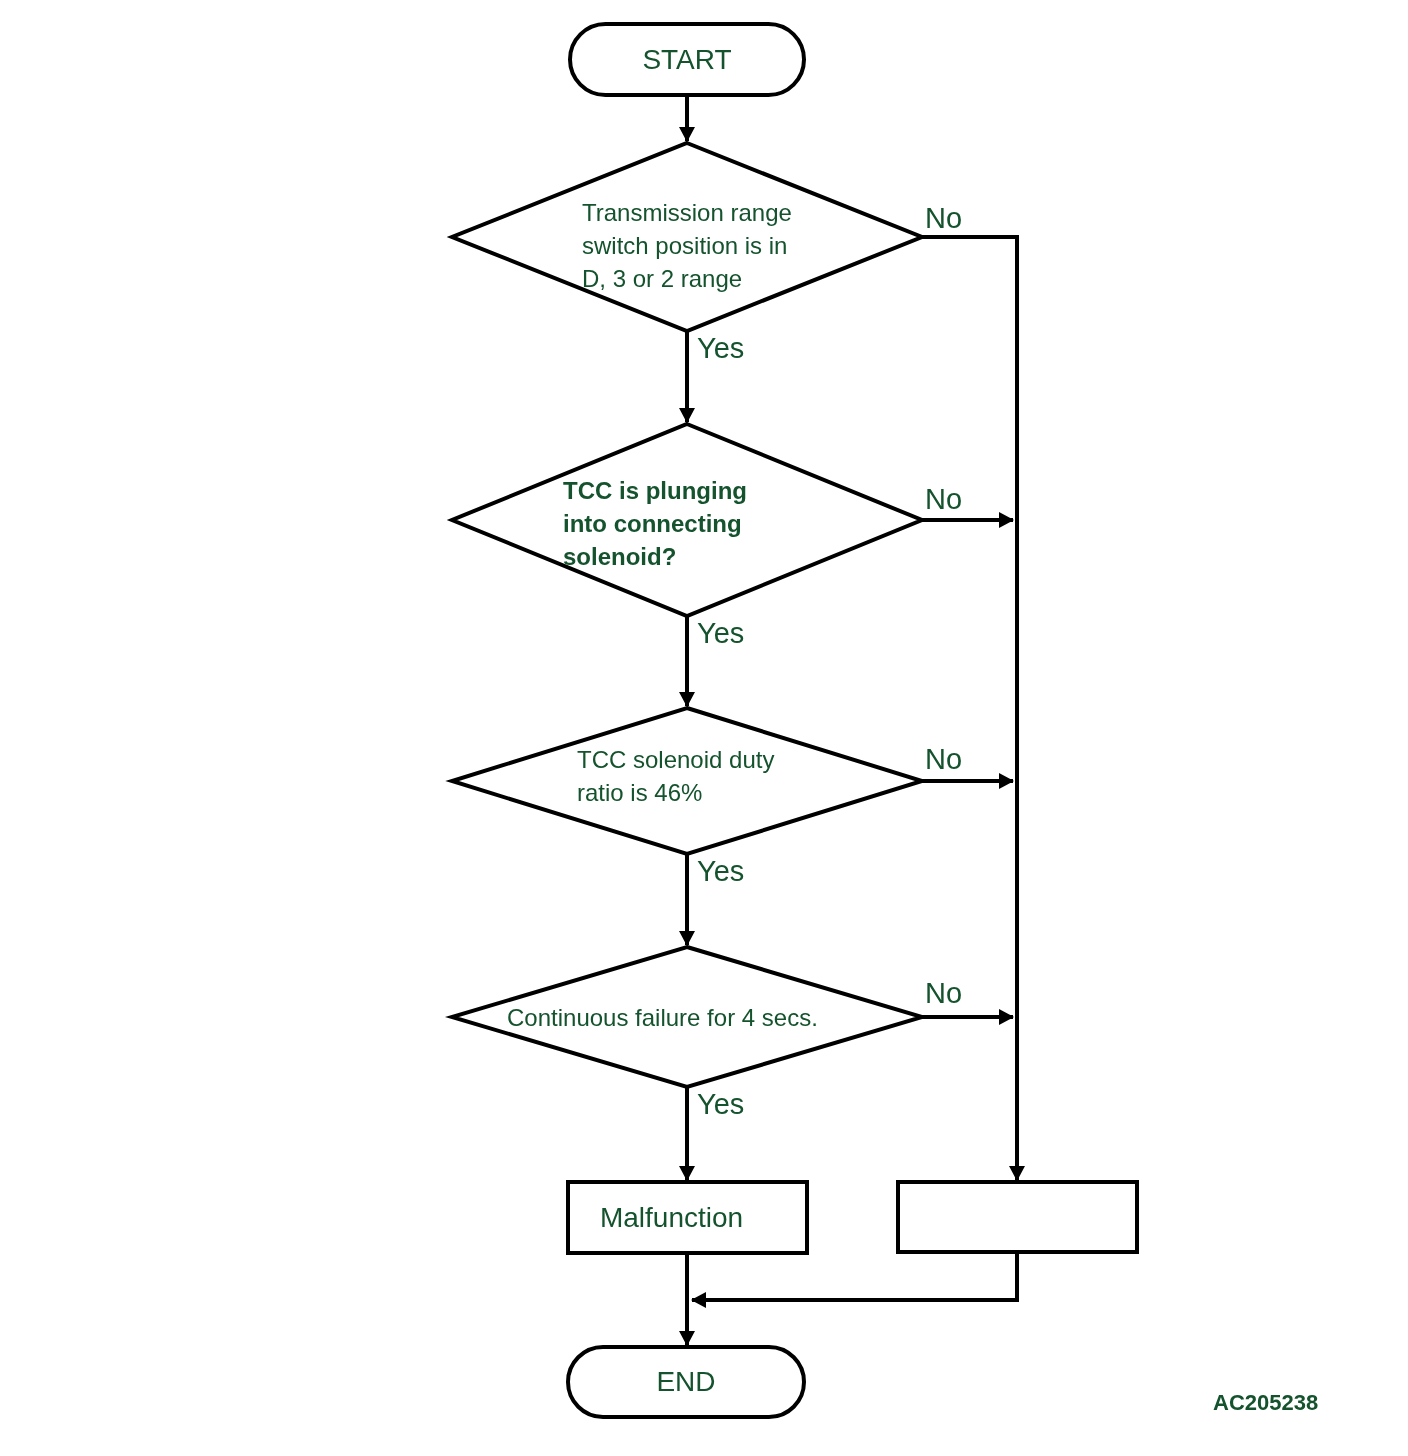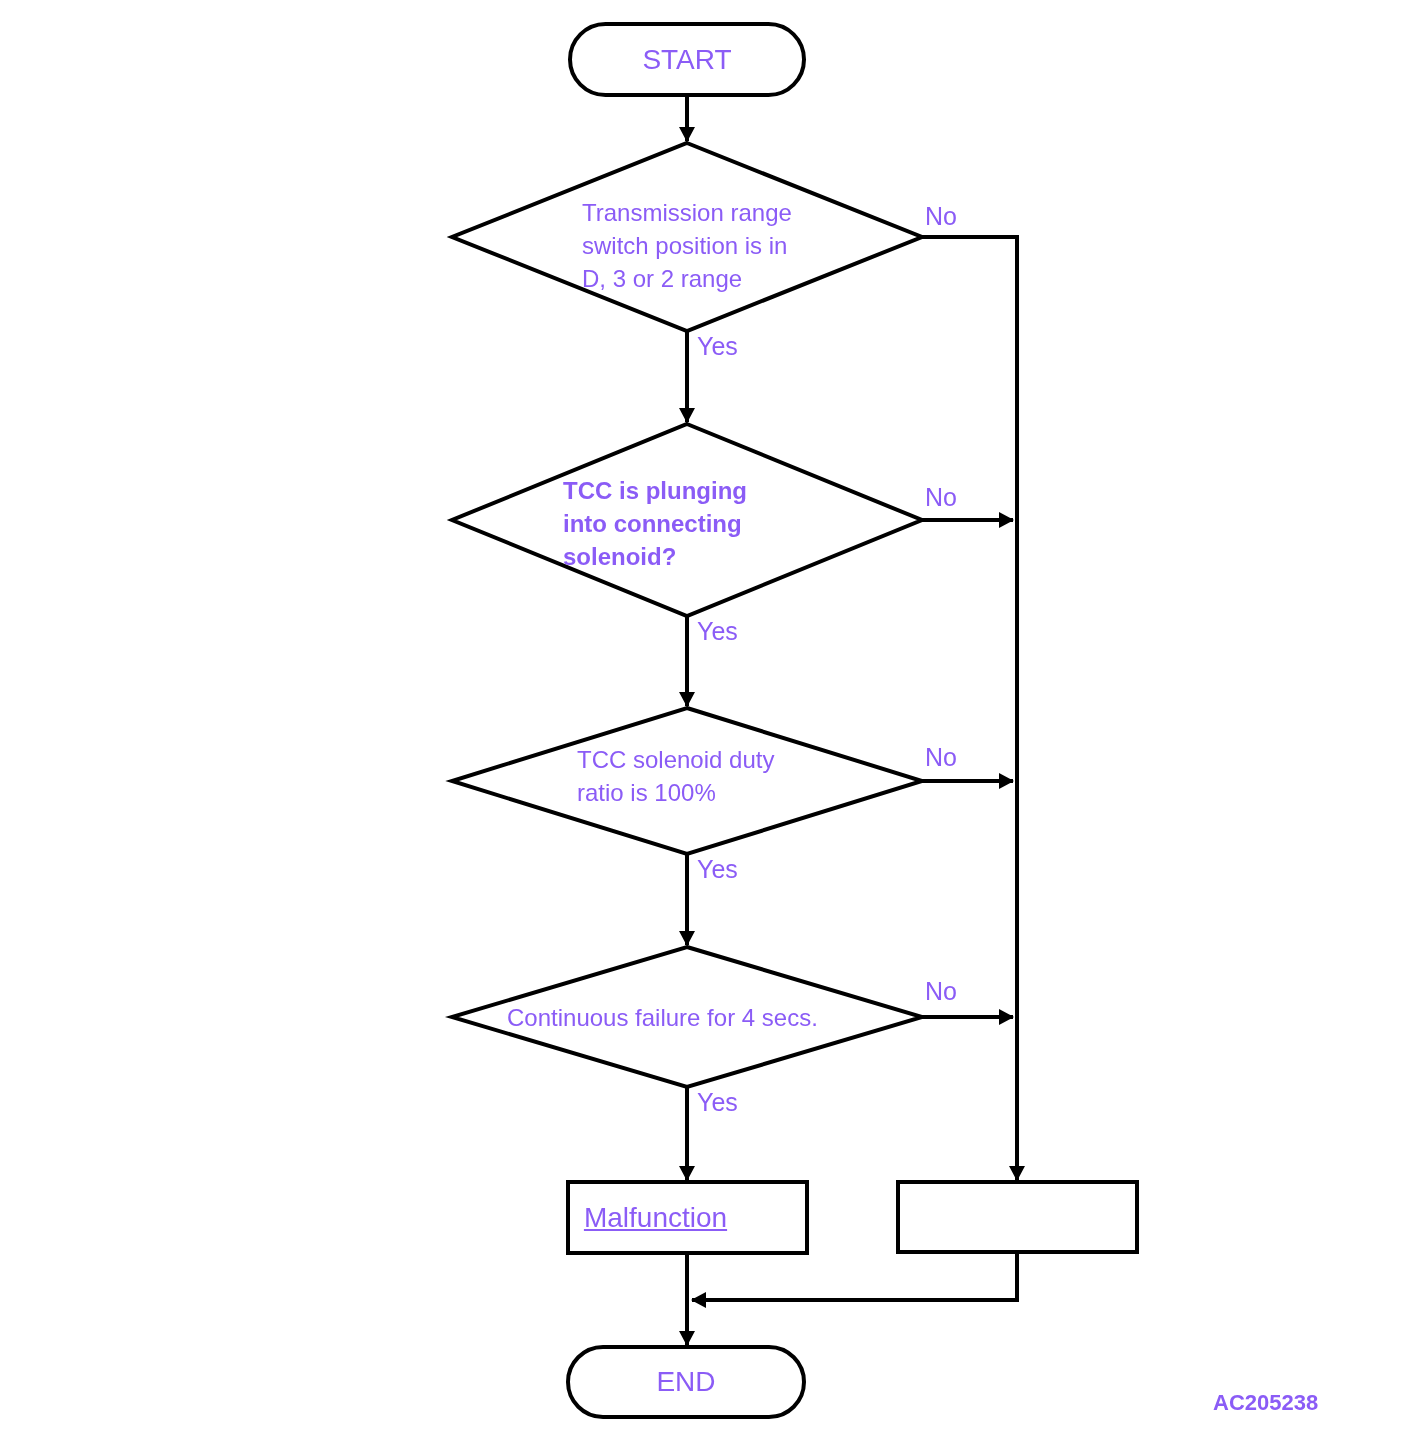--- a/index.html
+++ b/index.html
@@ -2,21 +2,21 @@
 <html><head>
 <meta charset="utf-8">
 <style>
   html, body { margin: 0; padding: 0; background: #ffffff; }
   .canvas {
     position: relative;
     width: 1408px;
     height: 1456px;
     background: #ffffff;
     font-family: "Liberation Sans", sans-serif;
-    color: #8b5cf6;
+    color: #14532d;
     overflow: hidden;
   }
   .canvas svg { position: absolute; left: 0; top: 0; }
   .box-label {
     position: absolute;
     display: flex;
     align-items: center;
     justify-content: center;
     font-size: 28px;
     line-height: 1;
@@ -25,21 +25,21 @@
   .node-text {
     position: absolute;
     font-size: 24px;
     line-height: 33px;
     white-space: nowrap;
   }
   .node-text span { display: block; }
   .node-text.centered { text-align: right; }
   .edge-label {
     position: absolute;
-    font-size: 25px;
+    font-size: 29px;
     line-height: 1;
     white-space: nowrap;
   }
   .figure-code {
     position: absolute;
     left: 1213px;
     top: 1392px;
     font-size: 22px;
     font-weight: bold;
     line-height: 1;
@@ -89,28 +89,28 @@
   </div>
 
   <div class="node-text" style="left:563px; top:474px;font-weight:bold;">
     <span>TCC is plunging</span>
     <span>into connecting</span>
     <span>solenoid?</span>
   </div>
 
   <div class="node-text" style="left:577px; top:743px;">
     <span>TCC solenoid duty</span>
-    <span>ratio is 100%</span>
+    <span>ratio is 46%</span>
   </div>
 
   <div class="node-text centered" style="left:507px; top:1001px;">
     <span>Continuous failure for 4 secs.</span>
   </div>
 
-  <div class="box-label" style="left:536px; top:1182px; width:239px; height:71px;text-decoration:underline;">Malfunction</div>
+  <div class="box-label" style="left:552px; top:1182px; width:239px; height:71px;">Malfunction</div>
   <div class="box-label" style="left:568px; top:1347px; width:236px; height:70px;">END</div>
 
   <div class="edge-label" style="left:925px; top:204px;">No</div>
   <div class="edge-label" style="left:697px; top:334px;">Yes</div>
 
   <div class="edge-label" style="left:925px; top:485px;">No</div>
   <div class="edge-label" style="left:697px; top:619px;">Yes</div>
 
   <div class="edge-label" style="left:925px; top:745px;">No</div>
   <div class="edge-label" style="left:697px; top:857px;">Yes</div>

